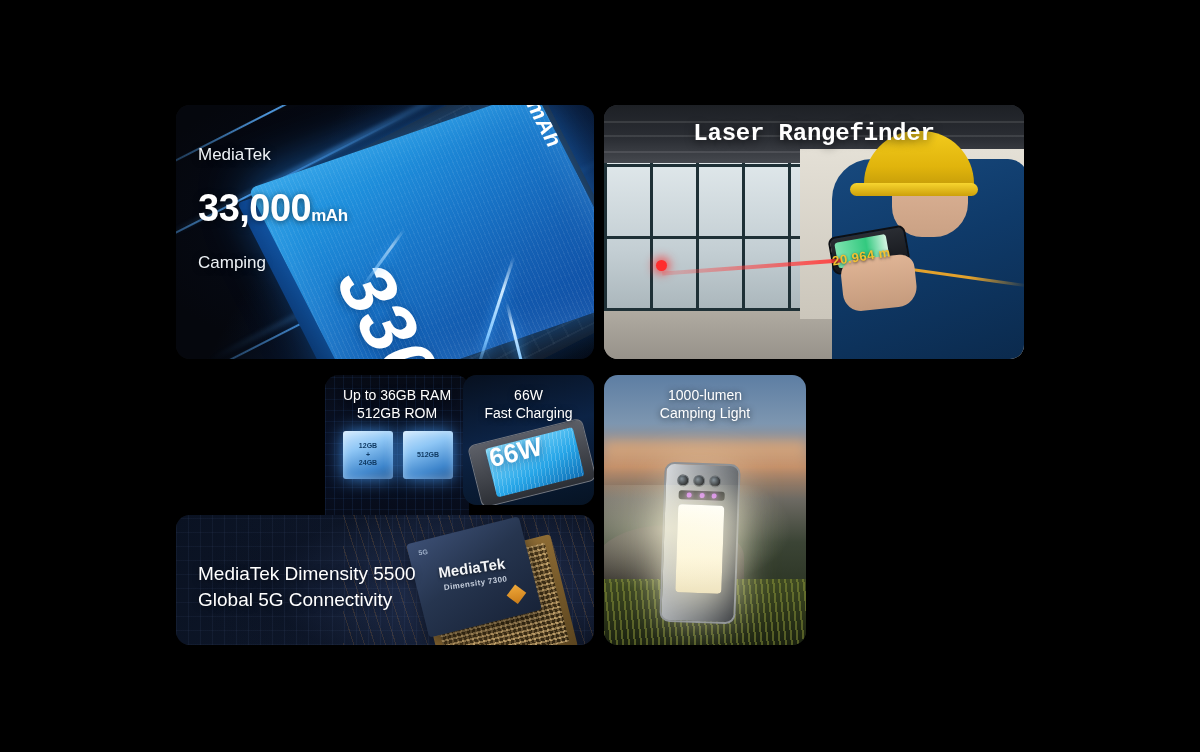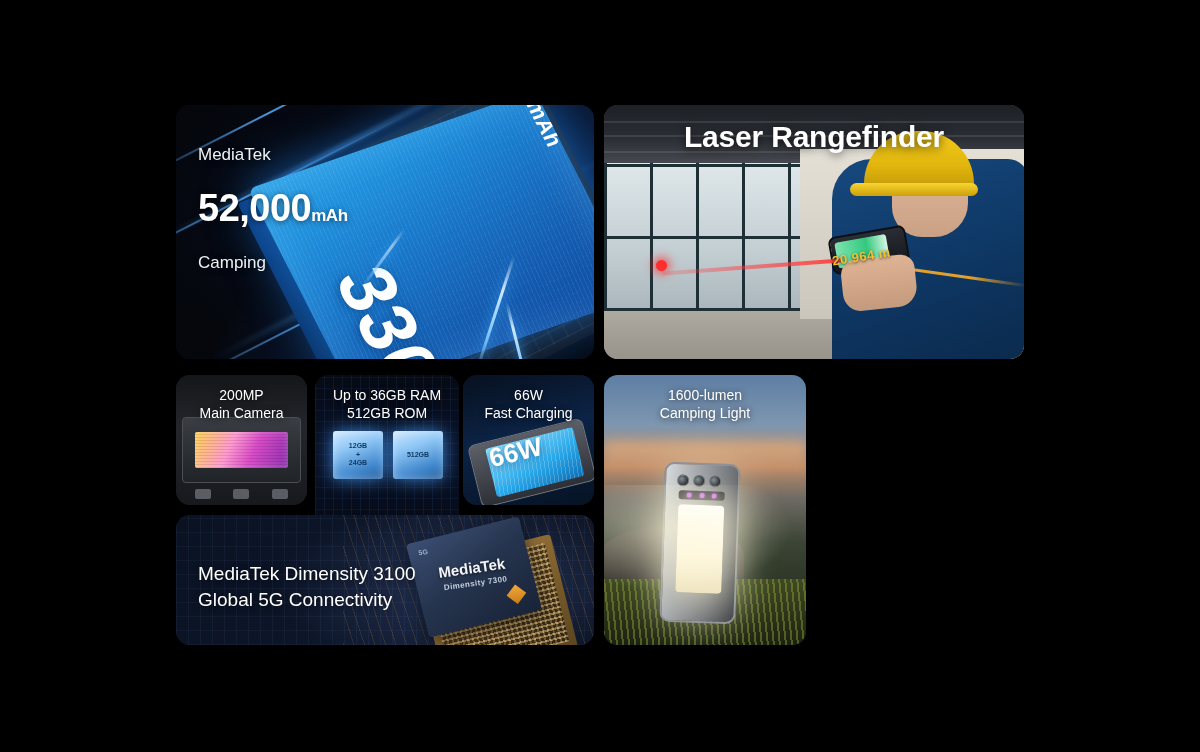--- a/index.html
+++ b/index.html
@@ -220,22 +220,23 @@
   }
   .measure {
     position:absolute; left:228px; top:144px;
     font-size: 13px; font-weight:700; color:#f2c130;
     transform: rotate(-9deg);
     text-shadow: 0 1px 3px rgba(0,0,0,.7);
     z-index: 30; letter-spacing:.5px;
   }
   #laser .cap {
     left:0; width:100%; top:14px; text-align:center;
-    font-size: 30px; font-weight: 700; letter-spacing:-.2px;
+    font-size: 24px; font-weight: 700; letter-spacing:-.2px;
     text-shadow: 0 2px 10px rgba(0,0,0,.65);
+    font-family: Liberation Mono, monospace;
   }
 
   
   .tile-cap {
     position:absolute; z-index:40; left:0; width:100%; top:12px;
     text-align:center; color:#fff;
     font-size: 14px; line-height:1.28; white-space: pre-line;
     text-shadow: 0 1px 6px rgba(0,0,0,.7);
   }
 
@@ -253,21 +254,21 @@
     background: linear-gradient(115deg, #ffd34d 0%, #ff9ad0 38%, #d94bc8 62%, #8c2fae 100%);
     box-shadow: inset 0 0 8px rgba(255,255,255,.25);
   }
   .cam-sensor::after{
     content:""; position:absolute; inset:0;
     background: repeating-linear-gradient(0deg, rgba(0,0,0,.10) 0 1px, rgba(0,0,0,0) 1px 3px);
   }
   .cam-pads { position:absolute; left:8px; bottom:4px; right:8px; height:12px; display:flex; justify-content:space-around; }
   .cam-pads i { width:16px; height:10px; background:#5a5d64; border-radius:2px; }
 
-  #ram { left: 315px; top: 375px; width: 144px; height: 168px; }
+  #ram { left: 325px; top: 375px; width: 144px; height: 168px; }
   #ram .art { background: linear-gradient(180deg,#060a14 0%, #0a1228 45%, #050913 100%); }
   .pcb {
     position:absolute; inset:0;
     background:
       repeating-linear-gradient(90deg, rgba(70,130,220,.10) 0 1px, rgba(0,0,0,0) 1px 9px),
       repeating-linear-gradient(0deg, rgba(70,130,220,.08) 0 1px, rgba(0,0,0,0) 1px 11px);
   }
   .chip {
     position:absolute; top:56px; width:50px; height:48px;
     background: linear-gradient(160deg,#cfe9ff 0%, #8ec6f5 35%, #3f86cc 75%, #235a98 100%);
@@ -536,21 +537,21 @@
           <div class="batt-num">33000</div>
           <div class="batt-unit">mAh</div>
         </div>
       </div>
       <div class="bolt" style="left:318px; top:148px; transform:rotate(18deg);"></div>
       <div class="bolt" style="left:340px; top:196px; transform:rotate(-14deg); height:90px;"></div>
       <div class="bolt" style="left:206px; top:118px; transform:rotate(36deg); height:70px; opacity:.65;"></div>
     </div>
     <div class="cap">
       <div class="cap-small">MediaTek</div>
-      <div class="cap-huge"><span>52,000</span><sup>mAh</sup></div>
+      <div class="cap-huge"><span>33,000</span><sup>mAh</sup></div>
       <div class="cap-mid">Camping</div>
     </div>
   </div>
 
   <div class="panel" id="laser">
     <div class="art">
       <div class="ceiling">
         <i style="top:16px;"></i>
           <i style="top:30px;"></i>
           <i style="top:46px;"></i>
@@ -566,34 +567,20 @@
       <div class="helmet"></div>
       <div class="phone-device">
           <i></i>
         </div>
       <div class="hand"></div>
       <div class="measure">20.964 m</div>
     </div>
     <div class="cap">Laser Rangefinder</div>
   </div>
 
-  <div class="panel" id="camera">
-    <div class="art">
-      <div class="cam-housing">
-        <div class="cam-sensor"></div>
-      </div>
-      <div class="cam-pads">
-          <i></i>
-          <i></i>
-          <i></i>
-        </div>
-    </div>
-    <div class="tile-cap">200MP
-Main Camera</div>
-  </div>
 
   <div class="panel" id="ram">
     <div class="art">
       <div class="pcb"></div>
       <div class="chip" id="chip-a">
           <span>12GB
 +
 24GB</span>
         </div>
       <div class="chip" id="chip-b">
@@ -628,34 +615,34 @@
           </div>
         <div class="camp-strip">
             <i></i>
             <i></i>
             <i></i>
           </div>
         <div class="camp-lamp"></div>
       </div>
       <div class="camp-glow"></div>
     </div>
-    <div class="tile-cap">1600-lumen
+    <div class="tile-cap">1000-lumen
 Camping Light</div>
   </div>
 
 
   <div class="panel" id="mtk">
     <div class="art">
       <div class="mtk-pcb"></div>
       <div class="mtk-traces"></div>
       <div class="mtk-socket"></div>
       <div class="mtk-die">
         <div class="fivegee">5G</div>
         <div class="brand">MediaTek</div>
         <div class="sub">Dimensity 7300</div>
         <div class="logo"></div>
       </div>
     </div>
-    <div class="cap">MediaTek Dimensity 3100
+    <div class="cap">MediaTek Dimensity 5500
 Global 5G Connectivity</div>
   </div>
 
 </div>
 
 </body></html>

